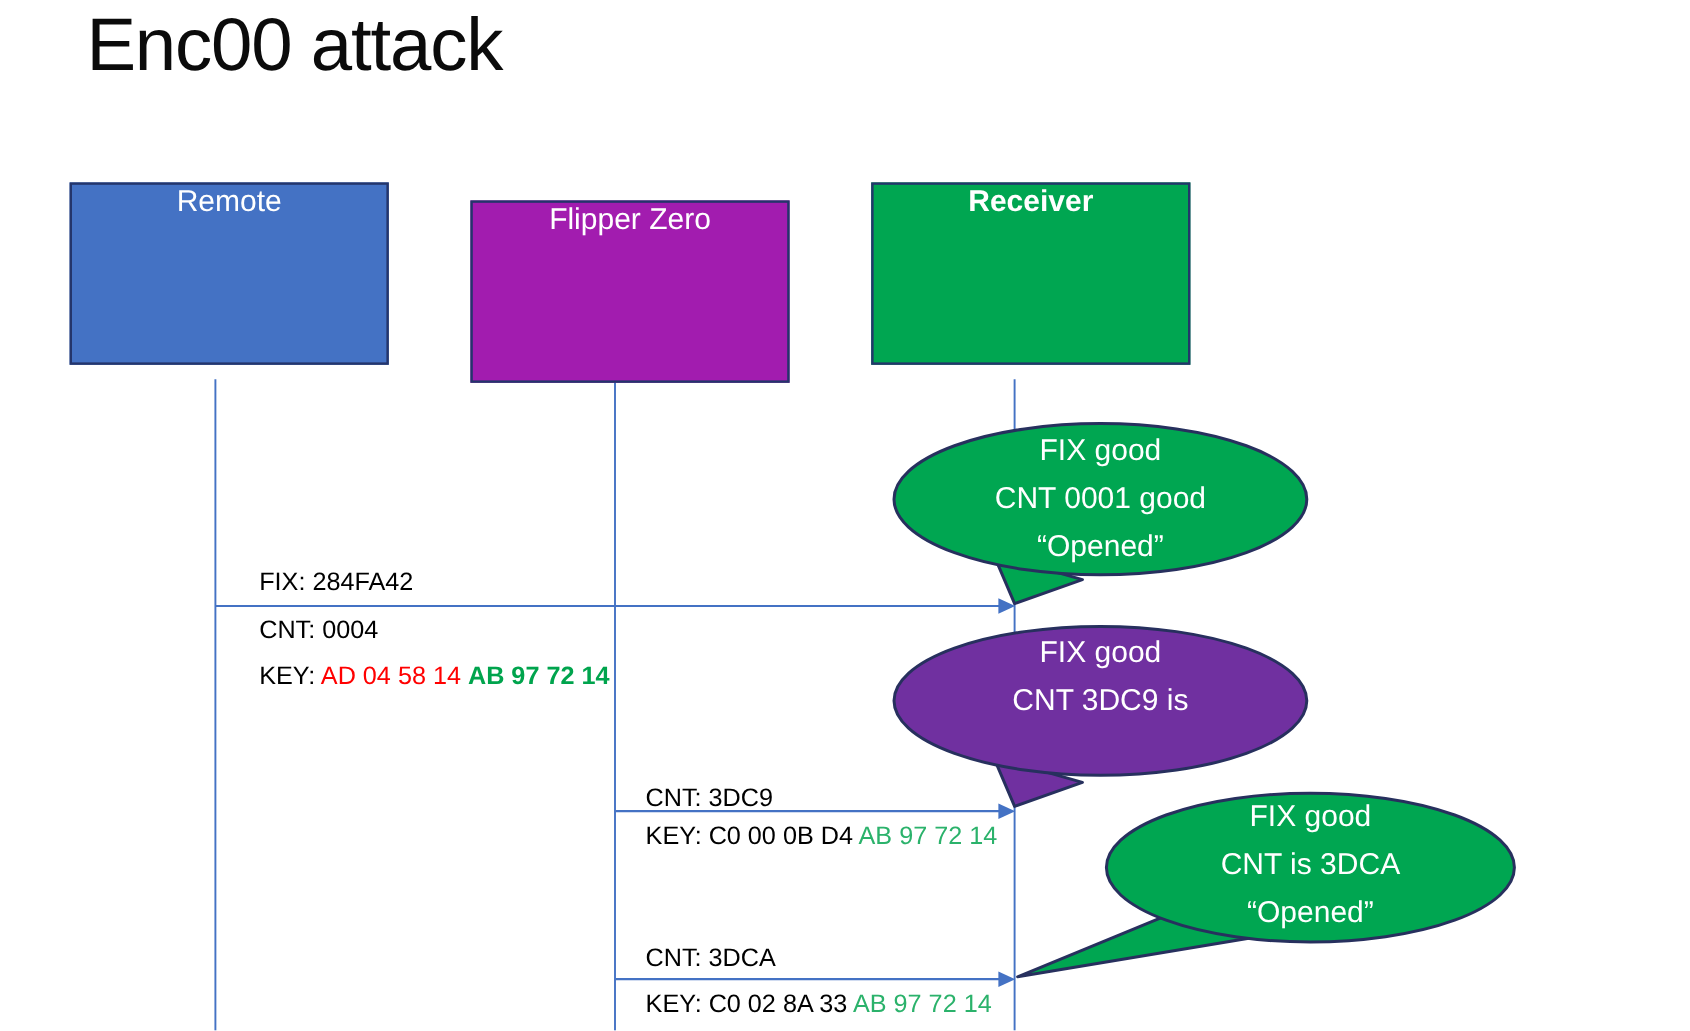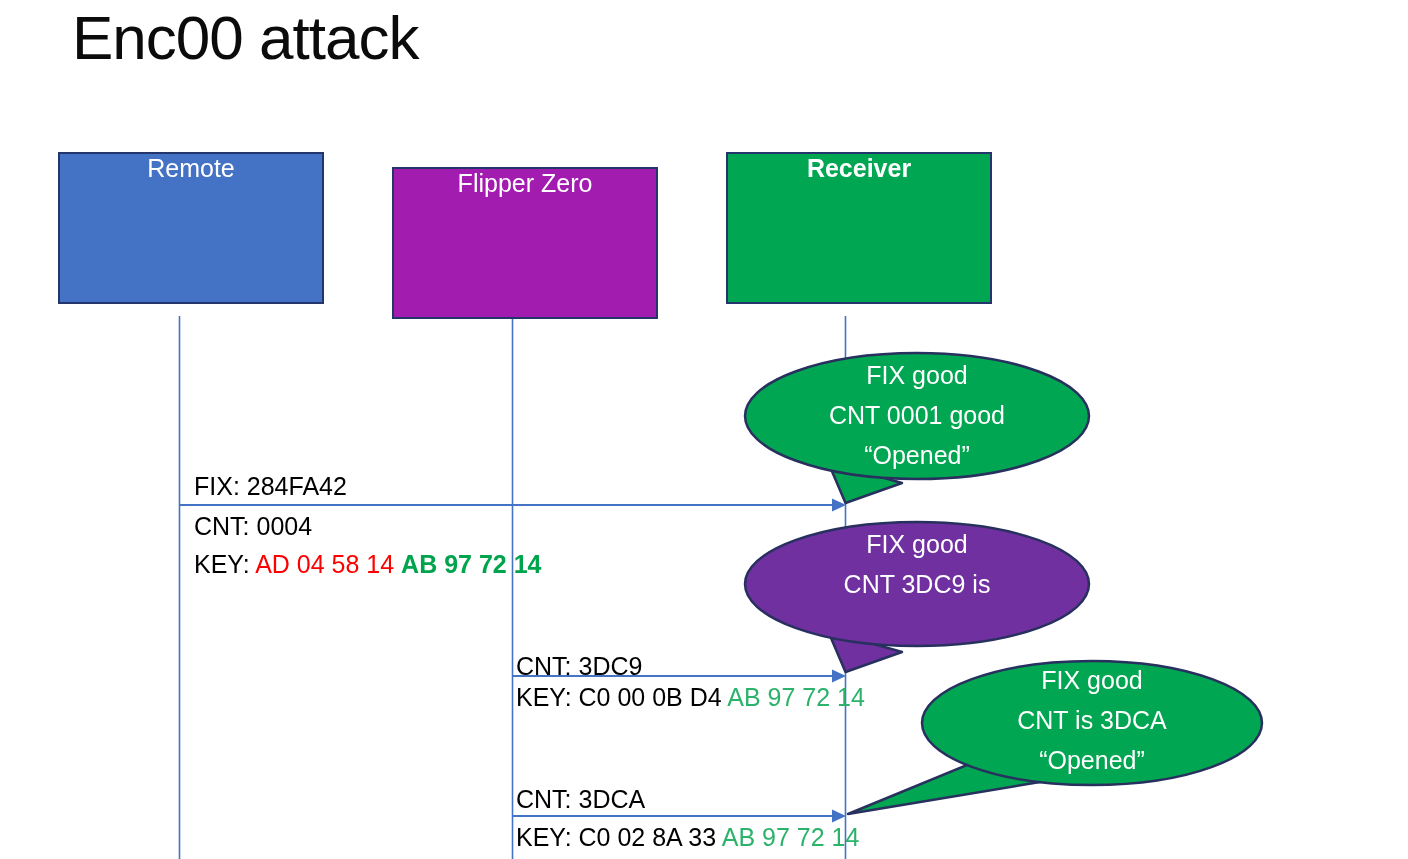--- a/index.html
+++ b/index.html
@@ -15,21 +15,21 @@
   .shapes{position:absolute;left:0;top:0;width:1408px;height:859px;}
   .actor{
     position:absolute;width:266px;height:152px;top:152px;
     border:2.5px solid #24356B;box-sizing:border-box;
     display:flex;align-items:flex-start;justify-content:center;
   }
   .actor-label{color:#ffffff;font-size:25px;}
   .actor.remote{left:58px;}
   .actor.flipper{left:392px;}
   .actor.receiver{left:726px;}
-  .msg{position:absolute;font-size:25px;line-height:30px;color:#000;white-space:nowrap;}
+  .msg{position:absolute;font-size:21px;line-height:30px;color:#000;white-space:nowrap;margin-left:22px;}
   .t-red{font-weight:400;}
   .t-green-bold{font-weight:700;}
   .callout-text{
     position:absolute;width:300px;text-align:center;color:#ffffff;
     font-size:25px;line-height:40px;white-space:nowrap;
   }
   .c1{left:767px;top:355px;}
   .c2{left:767px;top:524px;}
   .c3{left:942px;top:660px;}
 </style>

